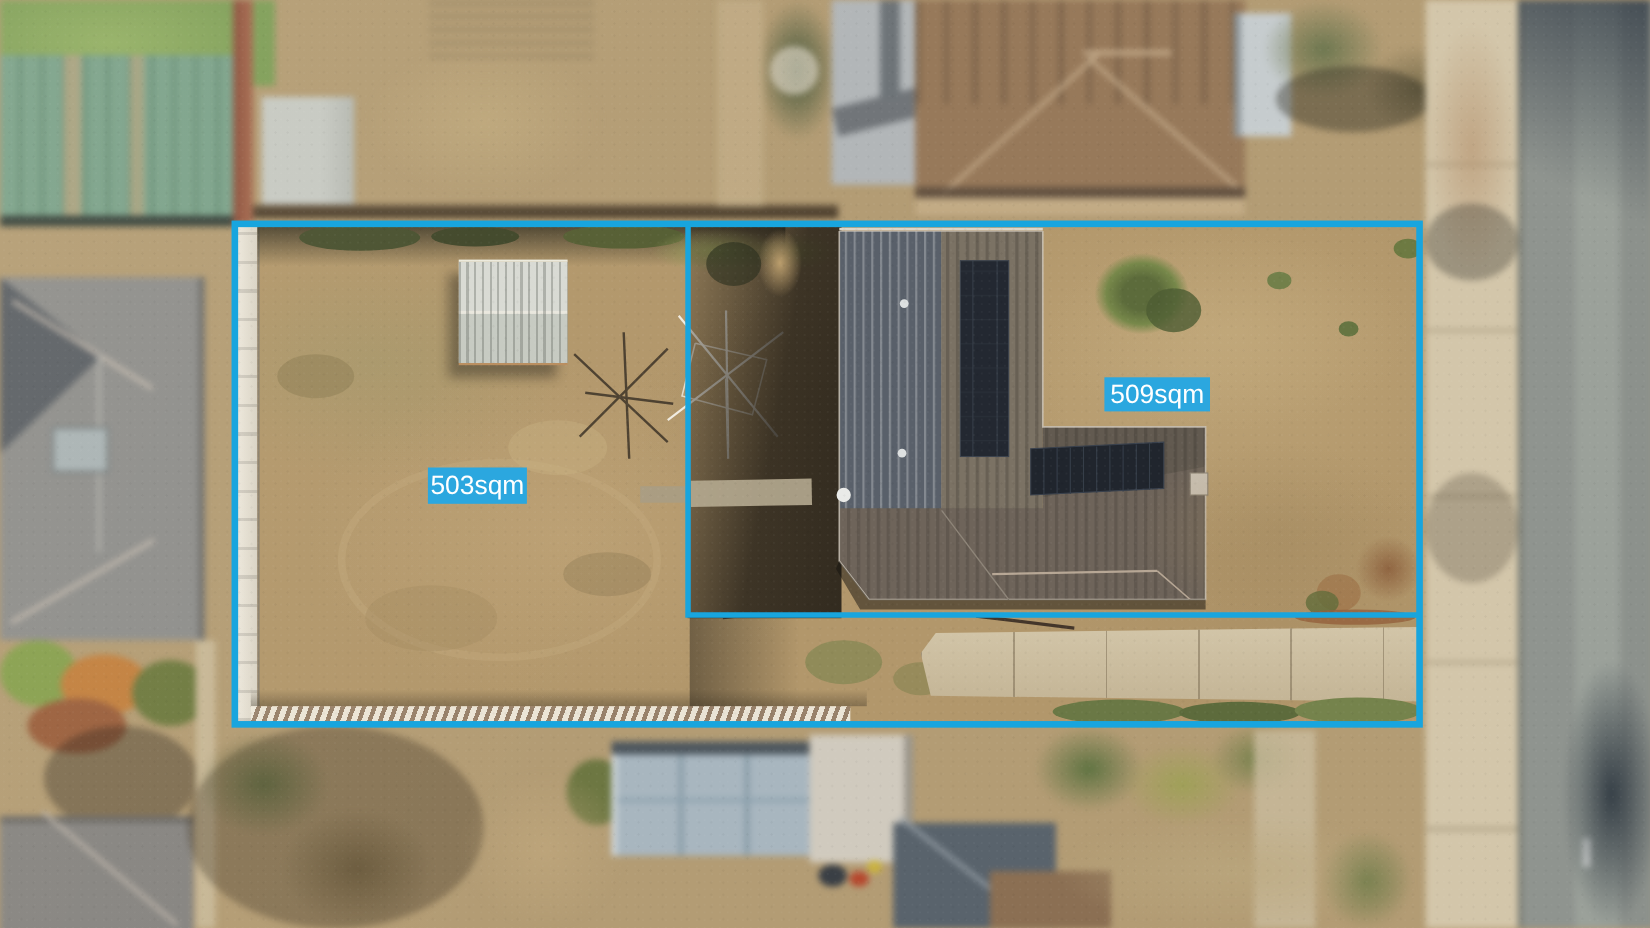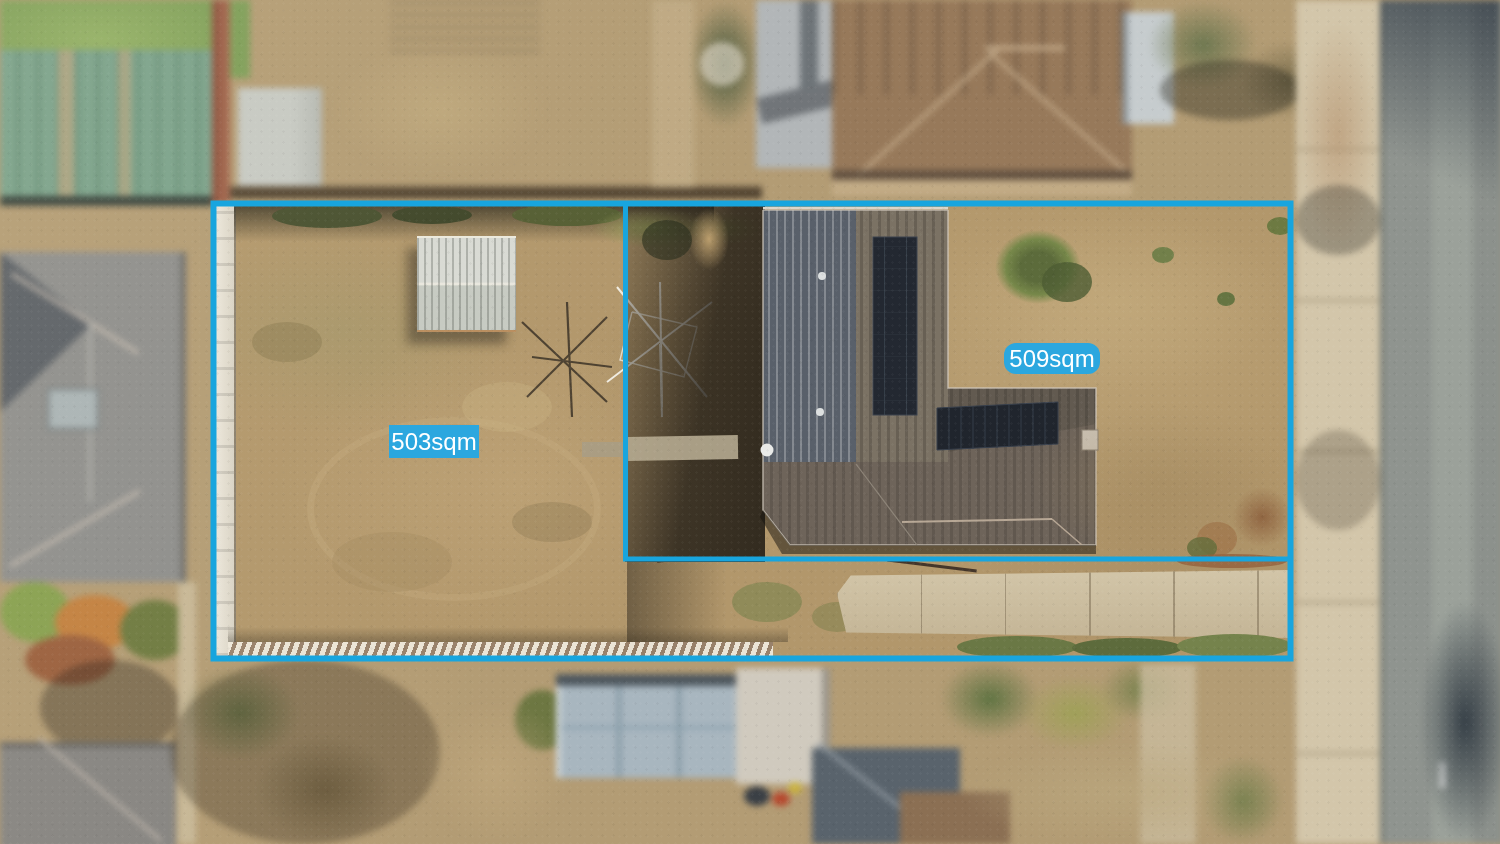--- a/index.html
+++ b/index.html
@@ -256,14 +256,14 @@
 
   <div class="grain"></div>
   <div class="sunlight"></div>
 
   <svg id="bounds" class="abs" style="left:0;top:0;" width="1500" height="844" viewBox="0 0 1500 844">
     <rect x="213.5" y="203.5" width="1077" height="455" stroke-width="6"></rect>
     <path d="M625.5 206 V 559 H 1290" stroke-width="5"></path>
   </svg>
 
   <div class="label" style="left:389px;top:425px;width:90px;height:33px;">503sqm</div>
-  <div class="label" style="left:1004px;top:343px;width:96px;height:31px;border-radius:12px;">509sqm</div>
+  <div class="label" style="left:1004px;top:343px;width:96px;height:31px;">509sqm</div>
 </div>
 
 </body></html>

